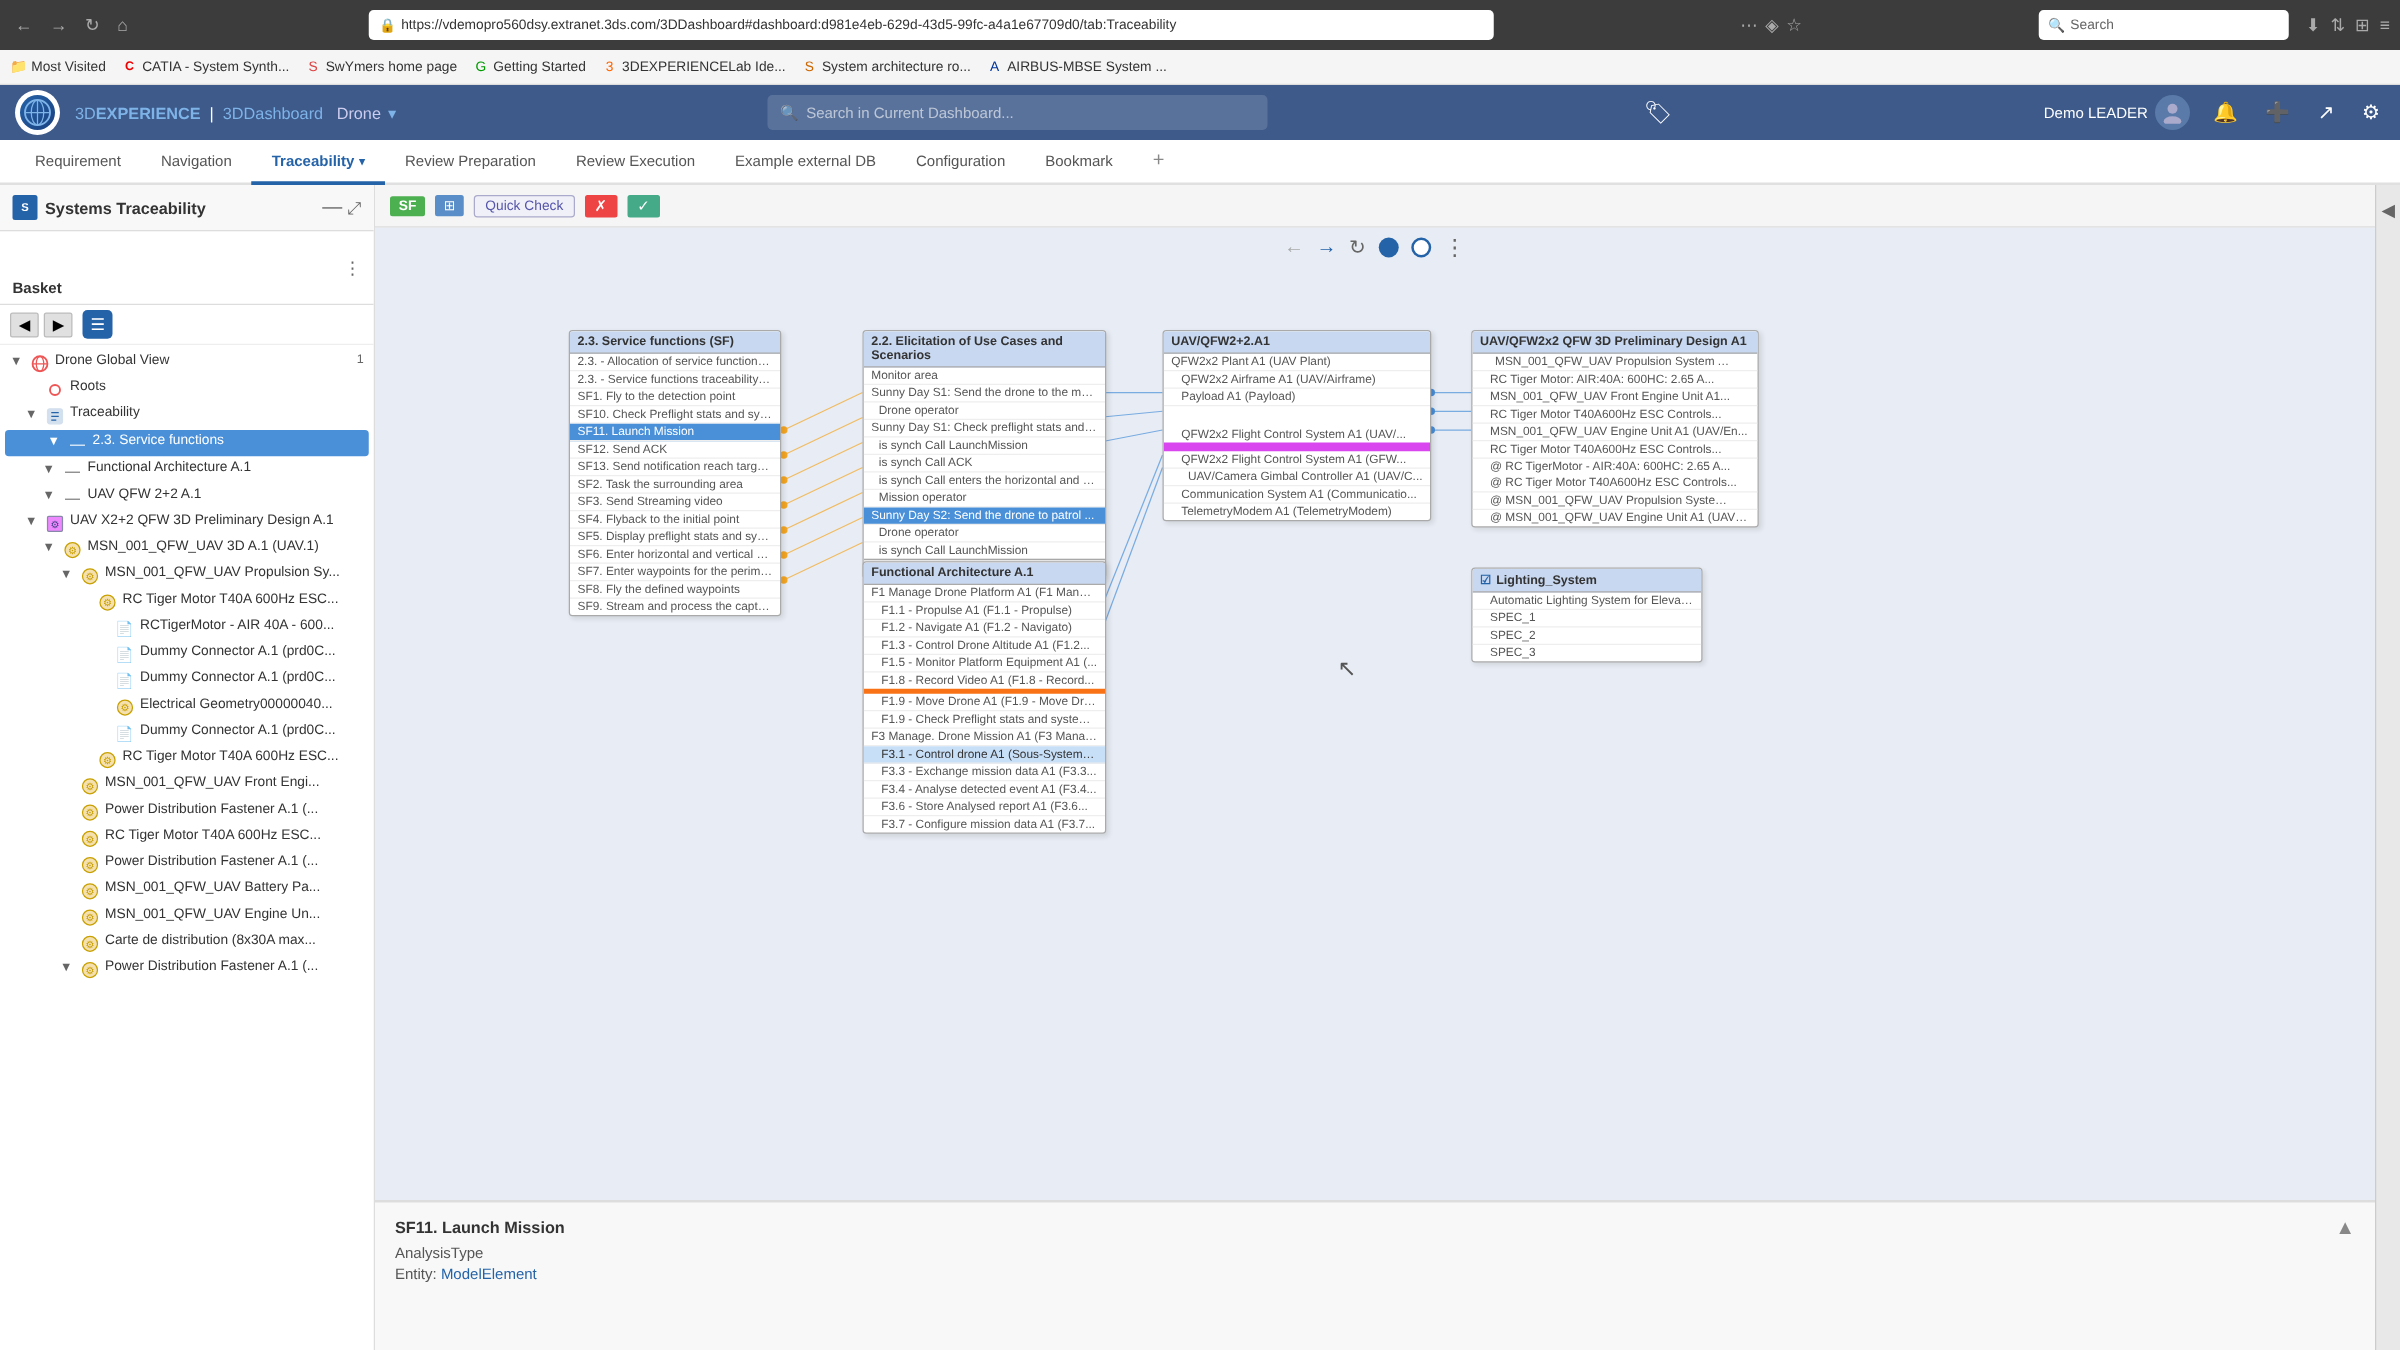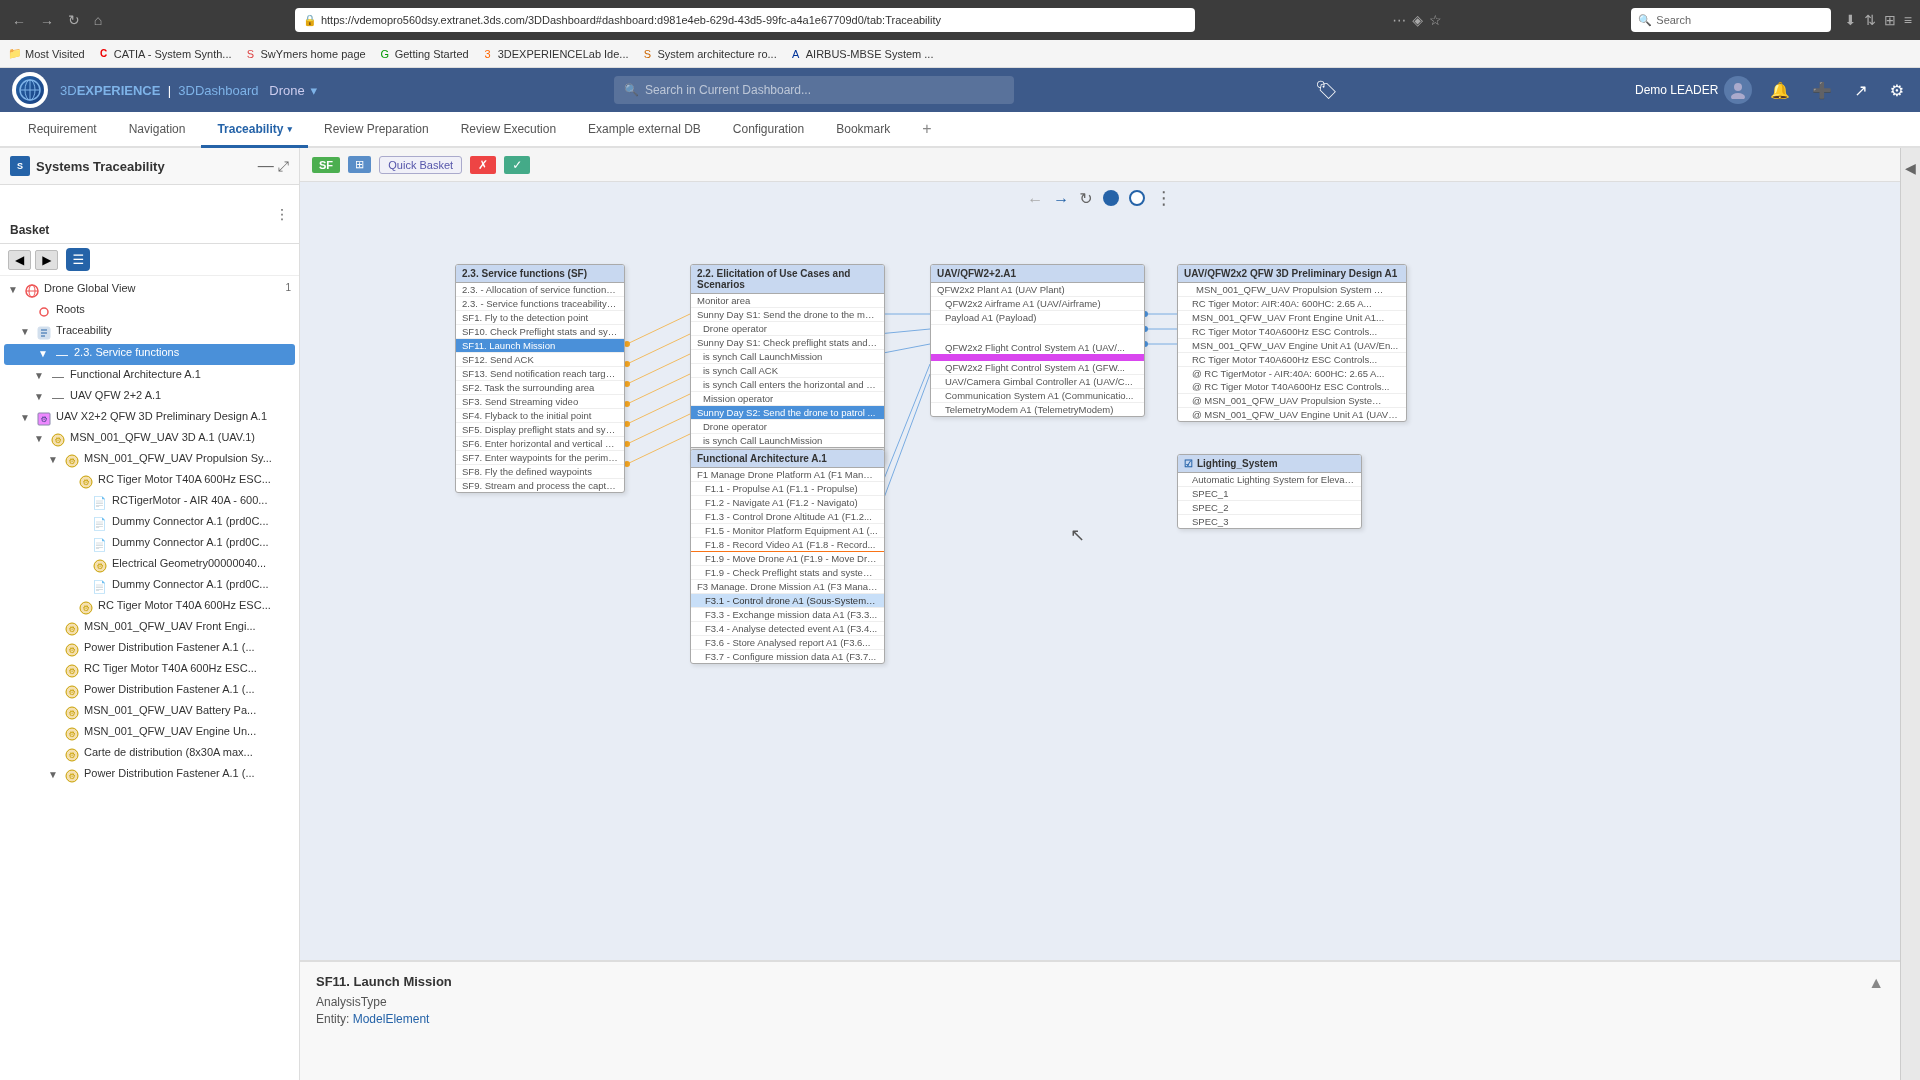--- a/index.html
+++ b/index.html
@@ -464,21 +464,21 @@
       </div>
 
     </div>
   </div>
 
   <div class="canvas-area">
 
     <div style="background:#f5f5f5;border-bottom:1px solid #ddd;height:34px;display:flex;align-items:center;padding:0 12px;gap:8px;">
       <button style="background:#4caf50;border:none;color:white;border-radius:2px;padding:2px 7px;cursor:pointer;font-size:11px;font-weight:bold;">SF</button>
       <button style="background:#5a8ec8;border:none;color:white;border-radius:2px;padding:2px 7px;cursor:pointer;font-size:11px;">⊞</button>
-      <div style="background:#f0f0f8;border:1px solid #aac;border-radius:3px;padding:2px 8px;font-size:11px;cursor:pointer;color:#55a;">Quick Basket</div>
+      <div style="background:#f0f0f8;border:1px solid #aac;border-radius:3px;padding:2px 8px;font-size:11px;cursor:pointer;color:#55a;">Quick Check</div>
       <button style="background:#e44;border:none;color:white;border-radius:2px;padding:2px 8px;cursor:pointer;font-size:12px;">✗</button>
       <button style="background:#4a8;border:none;color:white;border-radius:2px;padding:2px 8px;cursor:pointer;font-size:12px;">✓</button>
     </div>
 
     <div style="display:flex;align-items:center;justify-content:center;padding:5px 0;gap:10px;">
       <span style="font-size:16px;color:#aaa;cursor:pointer;">←</span>
       <span style="font-size:16px;color:#2563a8;cursor:pointer;">→</span>
       <span style="font-size:16px;color:#666;cursor:pointer;">↻</span>
       <div style="width:16px;height:16px;border-radius:50%;background:#2563a8;cursor:pointer;"></div>
       <div style="width:16px;height:16px;border-radius:50%;background:white;border:2px solid #2563a8;cursor:pointer;"></div>
@@ -570,39 +570,39 @@
         <div style="padding:1px 6px;border-top:1px solid #aaa;border-bottom:1px solid #eee;background:#e8e8e8;color:#333;font-size:9.5px;font-weight:bold;">UAV - Logical</div>
       </div>
 
       <div style="position:absolute;left:390px;top:235px;width:195px;background:white;border:1px solid #aaa;border-radius:3px;box-shadow:2px 2px 4px rgba(0,0,0,0.1);font-size:10px;overflow:hidden;">
         <div style="background:#c8d8f0;padding:3px 6px;font-size:10px;font-weight:bold;color:#333;border-bottom:1px solid #aaa;">Functional Architecture A.1</div>
         <div style="padding:1px 6px;border-bottom:1px solid #eee;color:#555;font-size:9.5px;overflow:hidden;text-overflow:ellipsis;white-space:nowrap;">F1 Manage Drone Platform A1 (F1 Manage...</div>
         <div style="padding:1px 6px;border-bottom:1px solid #eee;color:#555;font-size:9.5px;overflow:hidden;text-overflow:ellipsis;white-space:nowrap;padding-left:14px;">F1.1 - Propulse A1 (F1.1 - Propulse)</div>
         <div style="padding:1px 6px;border-bottom:1px solid #eee;color:#555;font-size:9.5px;overflow:hidden;text-overflow:ellipsis;white-space:nowrap;padding-left:14px;">F1.2 - Navigate A1 (F1.2 - Navigato)</div>
         <div style="padding:1px 6px;border-bottom:1px solid #eee;color:#555;font-size:9.5px;overflow:hidden;text-overflow:ellipsis;white-space:nowrap;padding-left:14px;">F1.3 - Control Drone Altitude A1 (F1.2...</div>
         <div style="padding:1px 6px;border-bottom:1px solid #eee;color:#555;font-size:9.5px;overflow:hidden;text-overflow:ellipsis;white-space:nowrap;padding-left:14px;">F1.5 - Monitor Platform Equipment A1 (...</div>
-        <div style="padding:1px 6px;border-bottom:1px solid #f97316;color:#555;font-size:9.5px;overflow:hidden;text-overflow:ellipsis;white-space:nowrap;padding-left:14px;">F1.8 - Record Video A1 (F1.8 - Record...</div>
+        <div style="padding:1px 6px;border-bottom:4px solid #f97316;color:#555;font-size:9.5px;overflow:hidden;text-overflow:ellipsis;white-space:nowrap;padding-left:14px;">F1.8 - Record Video A1 (F1.8 - Record...</div>
         <div style="padding:1px 6px;border-bottom:1px solid #eee;color:#555;font-size:9.5px;overflow:hidden;text-overflow:ellipsis;white-space:nowrap;padding-left:14px;">F1.9 - Move Drone A1 (F1.9 - Move Dron...</div>
         <div style="padding:1px 6px;border-bottom:1px solid #eee;color:#555;font-size:9.5px;overflow:hidden;text-overflow:ellipsis;white-space:nowrap;padding-left:14px;">F1.9 - Check Preflight stats and system...</div>
         <div style="padding:1px 6px;border-bottom:1px solid #eee;color:#555;font-size:9.5px;overflow:hidden;text-overflow:ellipsis;white-space:nowrap;">F3 Manage. Drone Mission A1 (F3 Manage</div>
         <div style="padding:1px 6px;border-bottom:1px solid #eee;background:#c8dff8;color:#333;font-size:9.5px;overflow:hidden;text-overflow:ellipsis;white-space:nowrap;padding-left:14px;">F3.1 - Control drone A1 (Sous-Systeme A...</div>
         <div style="padding:1px 6px;border-bottom:1px solid #eee;color:#555;font-size:9.5px;overflow:hidden;text-overflow:ellipsis;white-space:nowrap;padding-left:14px;">F3.3 - Exchange mission data A1 (F3.3...</div>
         <div style="padding:1px 6px;border-bottom:1px solid #eee;color:#555;font-size:9.5px;overflow:hidden;text-overflow:ellipsis;white-space:nowrap;padding-left:14px;">F3.4 - Analyse detected event A1 (F3.4...</div>
         <div style="padding:1px 6px;border-bottom:1px solid #eee;color:#555;font-size:9.5px;overflow:hidden;text-overflow:ellipsis;white-space:nowrap;padding-left:14px;">F3.6 - Store Analysed report A1 (F3.6...</div>
         <div style="padding:1px 6px;color:#555;font-size:9.5px;overflow:hidden;text-overflow:ellipsis;white-space:nowrap;padding-left:14px;">F3.7 - Configure mission data A1 (F3.7...</div>
       </div>
 
       <div style="position:absolute;left:630px;top:50px;width:215px;background:white;border:1px solid #aaa;border-radius:3px;box-shadow:2px 2px 4px rgba(0,0,0,0.1);font-size:10px;overflow:hidden;">
         <div style="background:#c8d8f0;padding:3px 6px;font-size:10px;font-weight:bold;color:#333;border-bottom:1px solid #aaa;">UAV/QFW2+2.A1</div>
         <div style="padding:1px 6px;border-bottom:1px solid #eee;color:#555;font-size:9.5px;overflow:hidden;text-overflow:ellipsis;white-space:nowrap;">QFW2x2 Plant A1 (UAV Plant)</div>
         <div style="padding:1px 6px;border-bottom:1px solid #eee;color:#555;font-size:9.5px;overflow:hidden;text-overflow:ellipsis;white-space:nowrap;padding-left:14px;">QFW2x2 Airframe A1 (UAV/Airframe)</div>
         <div style="padding:1px 6px;border-bottom:1px solid #eee;color:#555;font-size:9.5px;overflow:hidden;text-overflow:ellipsis;white-space:nowrap;padding-left:14px;">Payload A1 (Payload)</div>
         <div style="padding:1px 6px;border-bottom:7px solid #d946ef;color:#555;font-size:9.5px;overflow:hidden;text-overflow:ellipsis;white-space:nowrap;padding-left:14px;margin-top:16px;">QFW2x2 Flight Control System A1 (UAV/...</div>
         <div style="padding:1px 6px;border-bottom:1px solid #eee;color:#555;font-size:9.5px;overflow:hidden;text-overflow:ellipsis;white-space:nowrap;padding-left:14px;">QFW2x2 Flight Control System A1 (GFW...</div>
-        <div style="padding:1px 6px;border-bottom:1px solid #eee;color:#555;font-size:9.5px;overflow:hidden;text-overflow:ellipsis;white-space:nowrap;padding-left:14px;">UAV/Camera Gimbal Controller A1 (UAV/C...</div>
+        <div style="padding:1px 6px;border-bottom:1px solid #eee;color:#555;font-size:9.5px;overflow:hidden;text-overflow:ellipsis;white-space:nowrap;padding-left:14px;text-align:right;">UAV/Camera Gimbal Controller A1 (UAV/C...</div>
         <div style="padding:1px 6px;border-bottom:1px solid #eee;color:#555;font-size:9.5px;overflow:hidden;text-overflow:ellipsis;white-space:nowrap;padding-left:14px;">Communication System A1 (Communicatio...</div>
         <div style="padding:1px 6px;color:#555;font-size:9.5px;overflow:hidden;text-overflow:ellipsis;white-space:nowrap;padding-left:14px;">TelemetryModem A1 (TelemetryModem)</div>
       </div>
 
       <div style="position:absolute;left:877px;top:50px;width:230px;background:white;border:1px solid #aaa;border-radius:3px;box-shadow:2px 2px 4px rgba(0,0,0,0.1);font-size:10px;overflow:hidden;">
         <div style="background:#c8d8f0;padding:3px 6px;font-size:10px;font-weight:bold;color:#333;border-bottom:1px solid #aaa;">UAV/QFW2x2 QFW 3D Preliminary Design A1</div>
         <div style="padding:1px 18px;border-bottom:1px solid #eee;color:#555;font-size:9.5px;overflow:hidden;text-overflow:ellipsis;white-space:nowrap;">MSN_001_QFW_UAV Propulsion System A1 (...</div>
         <div style="padding:1px 6px;border-bottom:1px solid #eee;color:#555;font-size:9.5px;overflow:hidden;text-overflow:ellipsis;white-space:nowrap;padding-left:14px;">RC Tiger Motor: AIR:40A: 600HC: 2.65 A...</div>
         <div style="padding:1px 6px;border-bottom:1px solid #eee;color:#555;font-size:9.5px;overflow:hidden;text-overflow:ellipsis;white-space:nowrap;padding-left:14px;">MSN_001_QFW_UAV Front Engine Unit A1...</div>
         <div style="padding:1px 6px;border-bottom:1px solid #eee;color:#555;font-size:9.5px;overflow:hidden;text-overflow:ellipsis;white-space:nowrap;padding-left:14px;">RC Tiger Motor T40A600Hz ESC Controls...</div>

